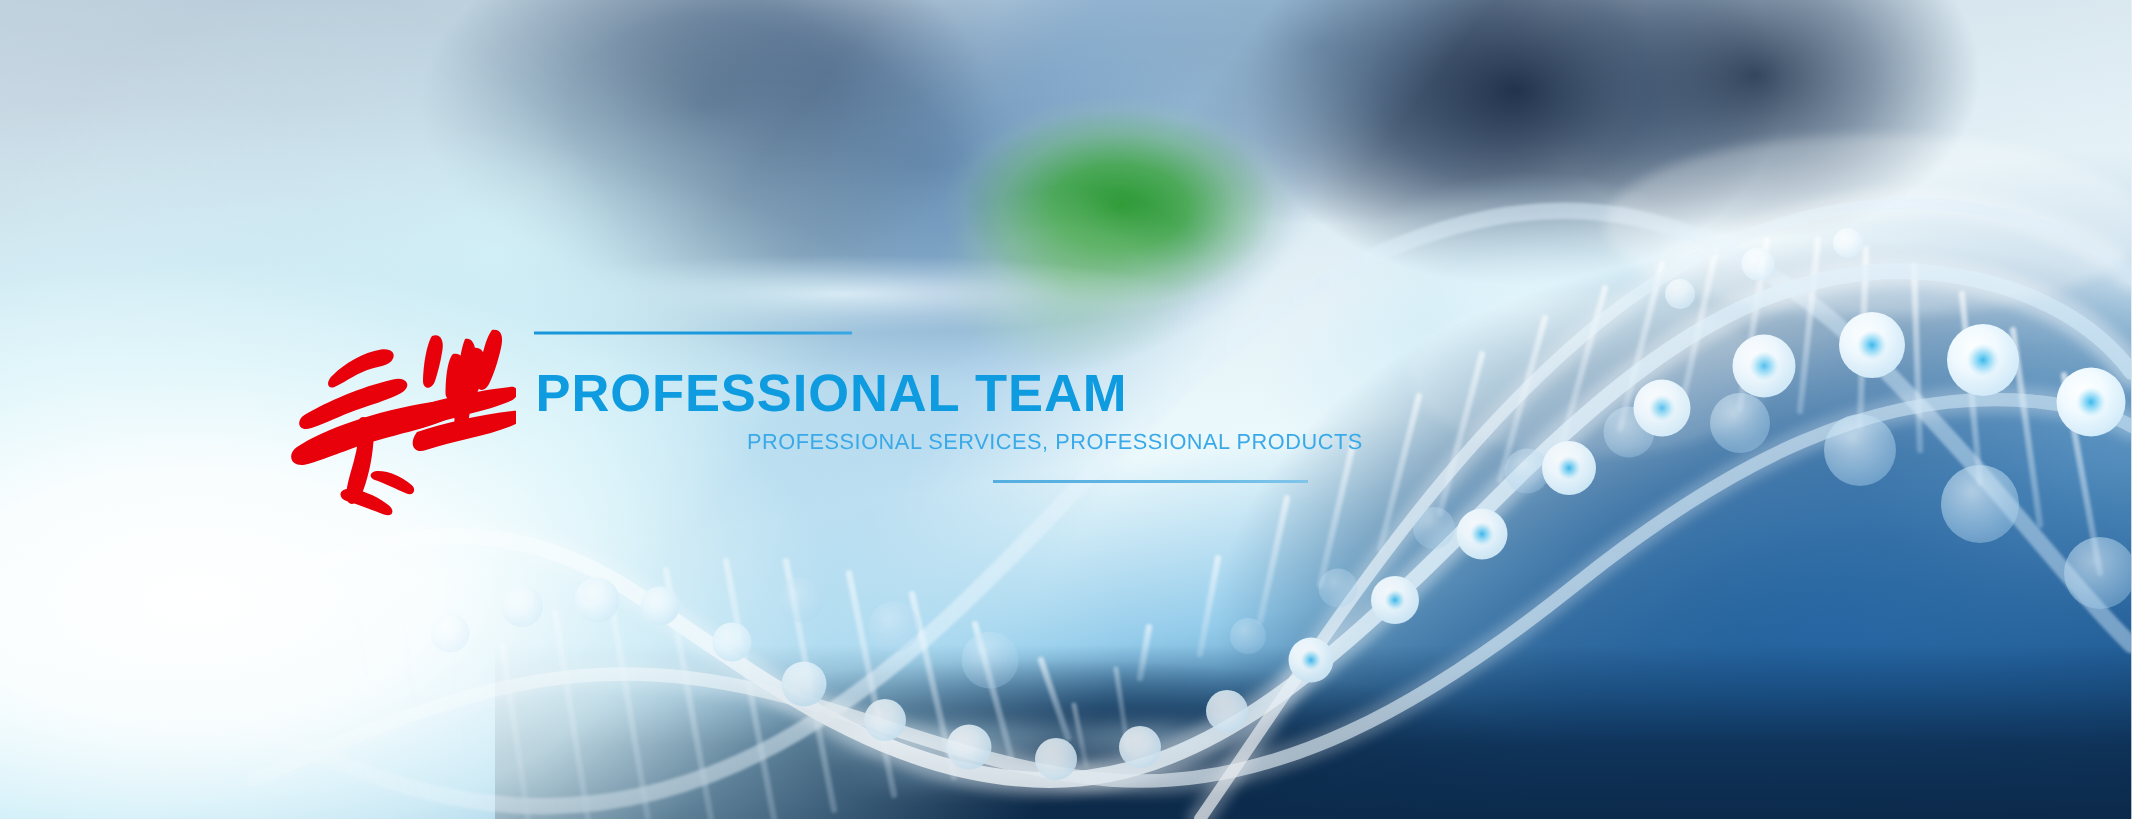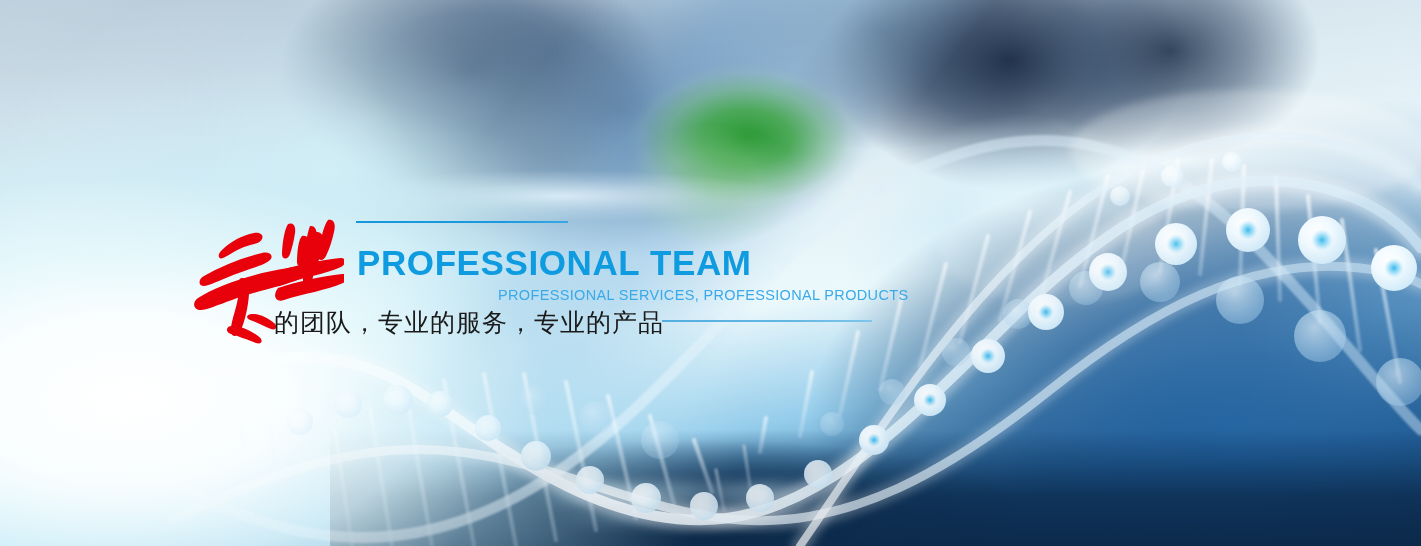--- a/index.html
+++ b/index.html
@@ -577,18 +577,17 @@
         </g>
       </svg>
     </div>
 
     <div id="rule-top"></div>
 
     <div id="headline">PROFESSIONAL TEAM</div>
 
     <div id="subhead">PROFESSIONAL SERVICES, PROFESSIONAL PRODUCTS</div>
 
-    <div id="cn-line">的团队，专业的服务，专业的产品</div>
 
     <div id="rule-bottom"></div>
 
   </div>
 </div>
 
 </body></html>

